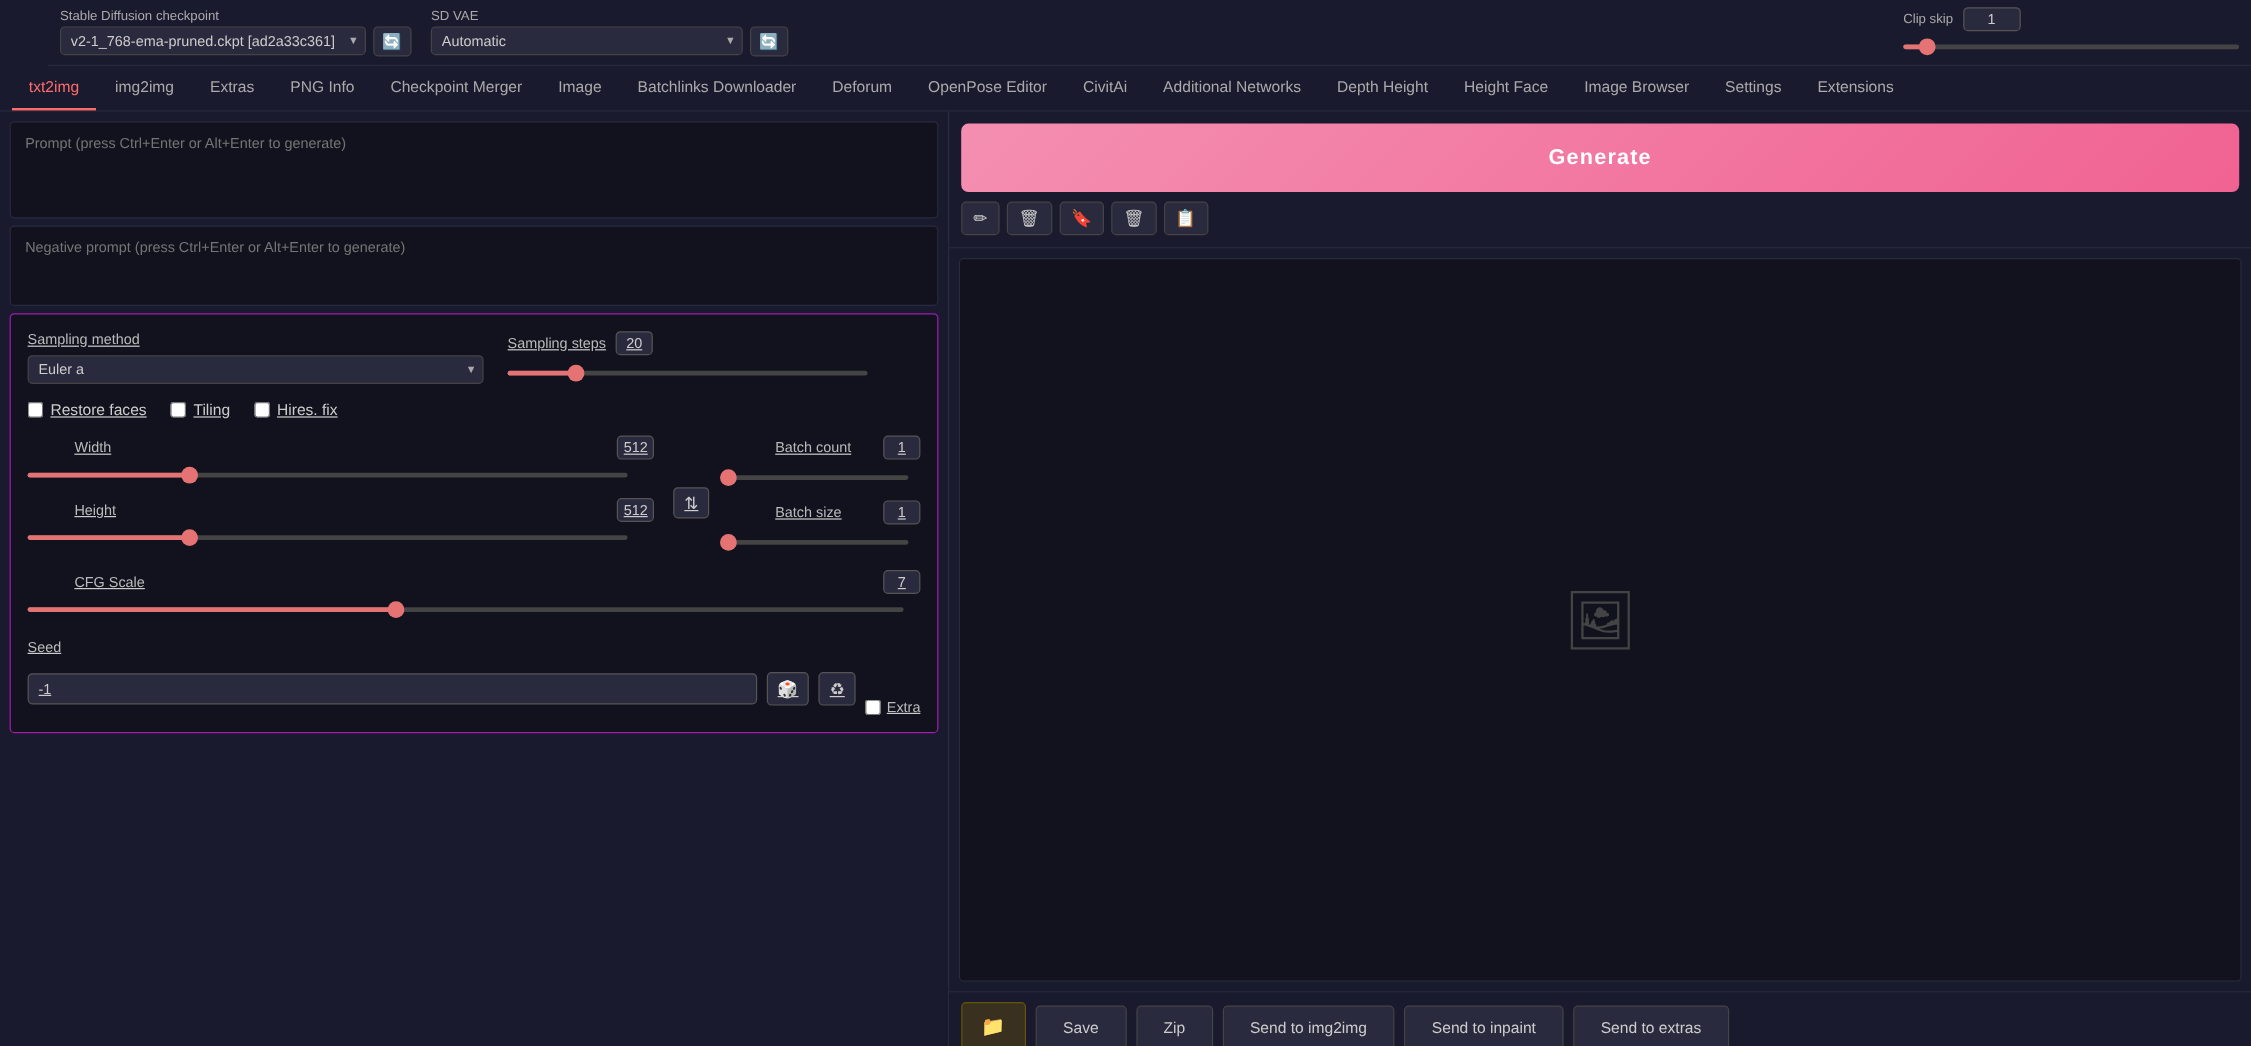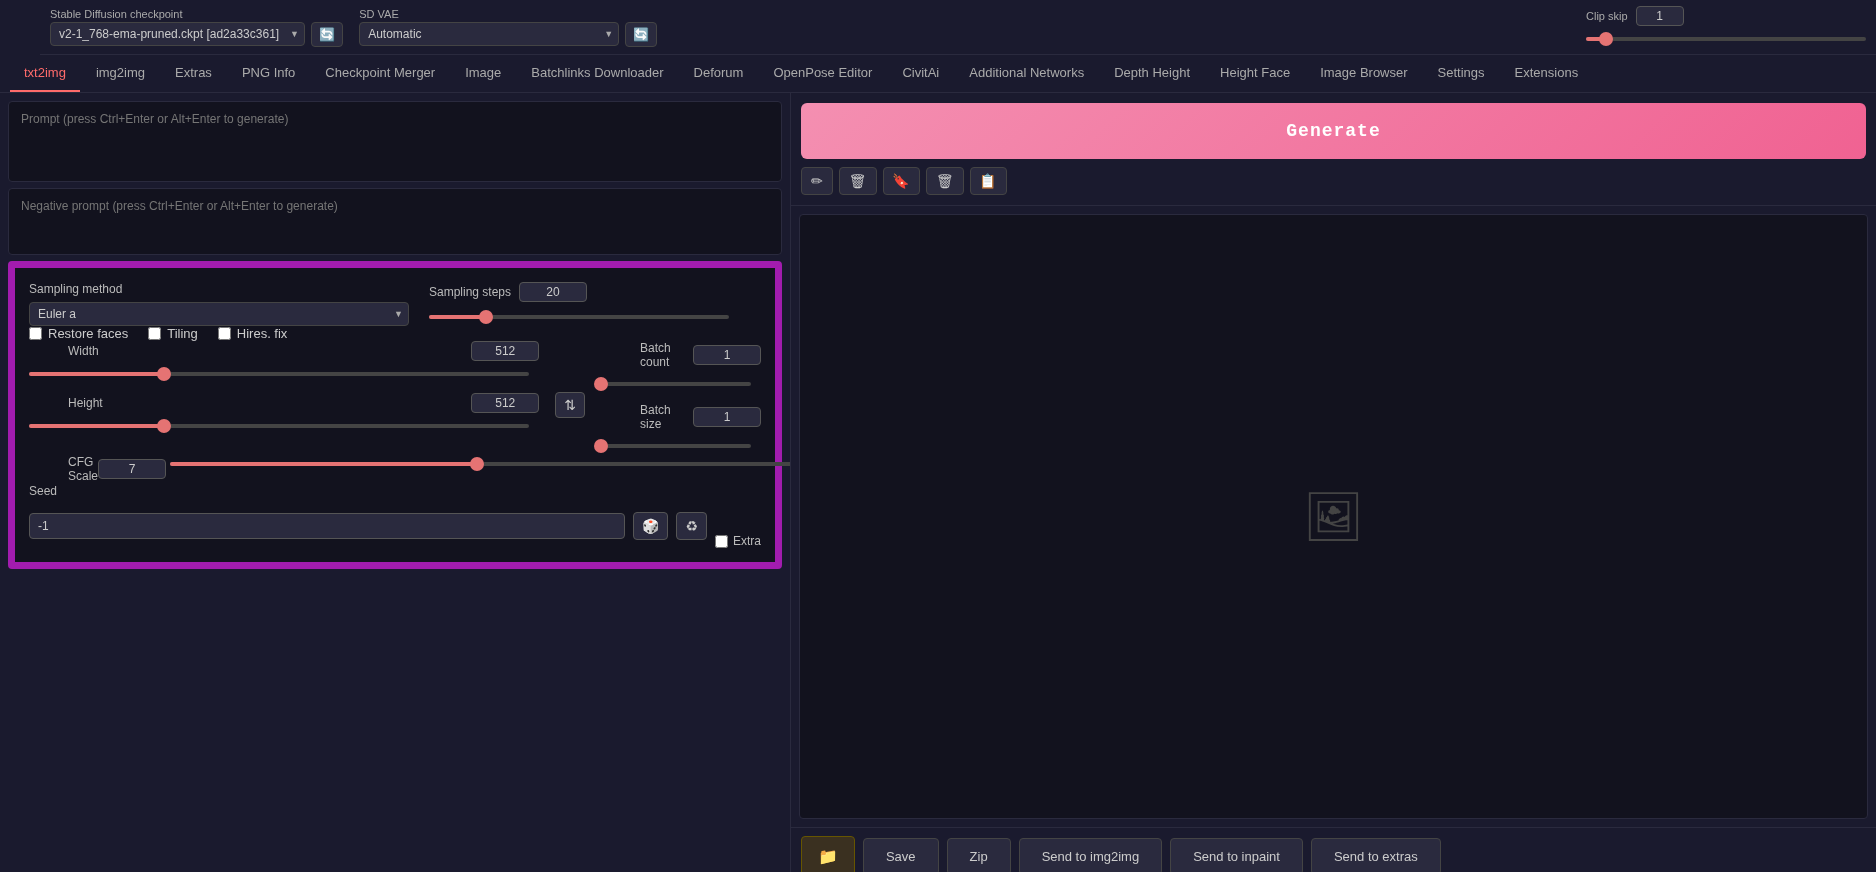--- a/index.html
+++ b/index.html
@@ -154,25 +154,27 @@
       color: #999;
       font-size: 12px;
       padding: 10px 12px;
       resize: none;
       font-family: sans-serif;
     }
 
     
     .controls-panel {
       background: #12121e;
-      border: 7px solid #a21caf;
+      border: 1px solid #a21caf;
       border-radius: 4px;
       padding: 14px;
       display: flex;
       flex-direction: column;
+      gap: 14px;
+      text-decoration: underline;
     }
 
     
     .sampling-row {
       display: flex;
       align-items: flex-start;
       gap: 20px;
     }
     .field-group {
       display: flex;
@@ -191,21 +193,21 @@
     }
     .steps-row {
       display: flex;
       align-items: center;
       gap: 8px;
     }
     .num-input {
       background: #2a2a3e;
       border: 1px solid #555;
       color: #ccc;
-      width: 68px;
+      width: 31px;
       text-align: center;
       border-radius: 4px;
       padding: 2px 4px;
       font-size: 12px;
     }
     .slider-container {
       position: relative;
       height: 18px;
       display: flex;
       align-items: center;
@@ -294,20 +296,21 @@
     }
     .batch-field {
       display: flex;
       flex-direction: column;
       gap: 6px;
     }
 
     
     .cfg-row {
       display: flex;
+      flex-direction: column;
       gap: 4px;
     }
 
     
     .seed-row {
       display: flex;
       align-items: center;
       gap: 8px;
     }
     .seed-input {
@@ -354,21 +357,20 @@
       width: 100%;
       background: linear-gradient(135deg, #f48fb1, #f06292);
       border: none;
       border-radius: 6px;
       color: #fff;
       font-size: 18px;
       font-weight: bold;
       padding: 18px;
       cursor: pointer;
       letter-spacing: 1px;
-      font-family: Liberation Mono, monospace;
     }
     .action-icons-row {
       display: flex;
       align-items: center;
       gap: 6px;
     }
     .action-icon-btn {
       background: #2a2a3e;
       border: 1px solid #444;
       border-radius: 4px;

